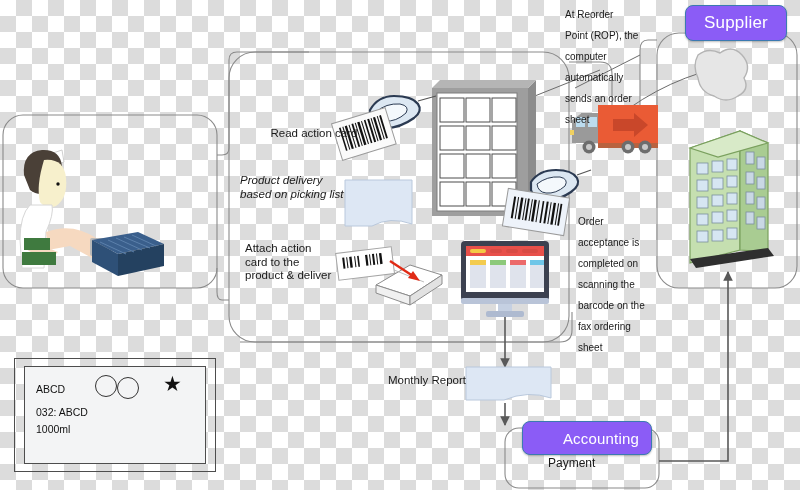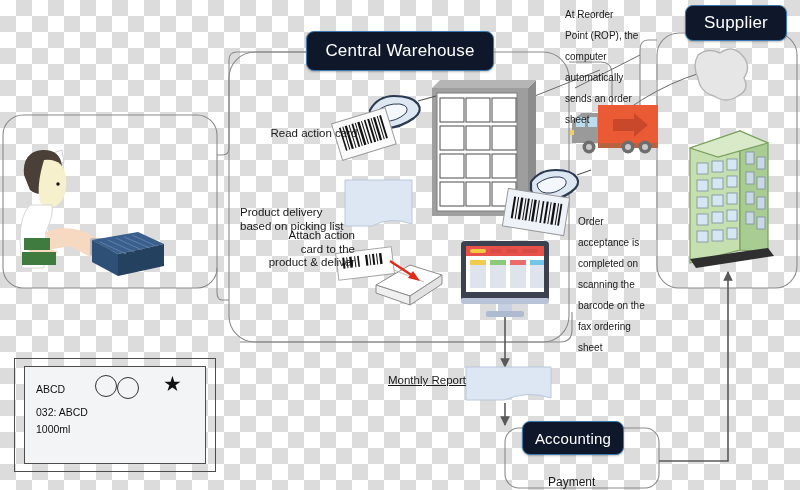--- a/index.html
+++ b/index.html
@@ -11,21 +11,21 @@
     background-image:
       linear-gradient(45deg,#dcdcdc 25%,transparent 25%,transparent 75%,#dcdcdc 75%),
       linear-gradient(45deg,#dcdcdc 25%,transparent 25%,transparent 75%,#dcdcdc 75%);
     background-size:32px 32px;
     background-position:0 0,16px 16px;
   }
   .stage{position:absolute;left:0;top:0;width:800px;height:490px;}
   svg.layer{position:absolute;left:0;top:0;width:800px;height:490px;overflow:visible;}
   .pill{
     position:absolute;
-    background:#0f172a;
+    background:#8b5cf6;
     border:1px solid #3b7ab0;
     border-radius:8px;
     color:#ffffff;
     display:flex;align-items:center;justify-content:center;
     font-size:17px;
     letter-spacing:.2px;
     box-shadow:0 1px 2px rgba(0,0,0,.25);
     z-index:6;
   }
   .cap{
@@ -298,60 +298,57 @@
         <path d="M100,242 L126,254"></path>
           <path d="M108,240 L134,252"></path>
           <path d="M116,238 L142,250"></path>
         <path d="M124,237 L150,248"></path>
           <path d="M132,235 L156,246"></path>
       </g>
     </g>
   </svg>
 
 
-  <div class="pill" style="left:306px;top:31px;width:186px;height:38px;">
-    <span>Central Warehouse</span>
-  </div>
 
   <div class="pill" style="left:685px;top:5px;width:100px;height:34px;">
     <span>Supplier</span>
   </div>
 
-  <div class="pill" style="left:522px;top:421px;width:100px;height:32px;font-size:15px;">
+  <div class="pill" style="left:522px;top:421px;width:100px;height:32px;font-size:15px;padding-left:28px;">
     <span>Accounting</span>
   </div>
 
 
   <div class="cap" style="left:249px;top:127px;width:130px;text-align:center;">Read action card</div>
 
-  <div class="cap" style="left:240px;top:206px;width:120px;">Product delivery
+  <div class="cap" style="left:240px;top:174px;width:120px;font-style:italic;">Product delivery
 based on picking list</div>
 
-  <div class="cap" style="left:245px;top:229px;width:110px;text-align:right;">Attach action
+  <div class="cap" style="left:245px;top:242px;width:110px;">Attach action
 card to the
 product &amp; deliver</div>
 
   <div class="cap small" style="left:565px;top:4px;width:84px;">At Reorder
 Point (ROP), the
 computer
 automatically
 sends an order
 sheet</div>
 
   <div class="cap small" style="left:578px;top:211px;width:86px;">Order
 acceptance is
 completed on
 scanning the
 barcode on the
 fax ordering
 sheet</div>
 
-  <div class="cap" style="left:388px;top:374px;width:86px;text-decoration:underline;">Monthly Report</div>
-
-  <div class="cap" style="left:548px;top:457px;width:70px;font-size:12px;margin-top:19px;">Payment</div>
+  <div class="cap" style="left:388px;top:374px;width:86px;">Monthly Report</div>
+
+  <div class="cap" style="left:548px;top:457px;width:70px;font-size:12px;">Payment</div>
 
   <div class="card-outer"></div>
   <div class="card-inner"></div>
   <div class="card-code">ABCD</div>
   <div class="card-circ" style="left:95px;top:375px;"></div>
   <div class="card-circ" style="left:117px;top:377px;"></div>
   <div class="card-star">★</div>
   <div class="card-desc">032: ABCD
 1000ml</div>
 

